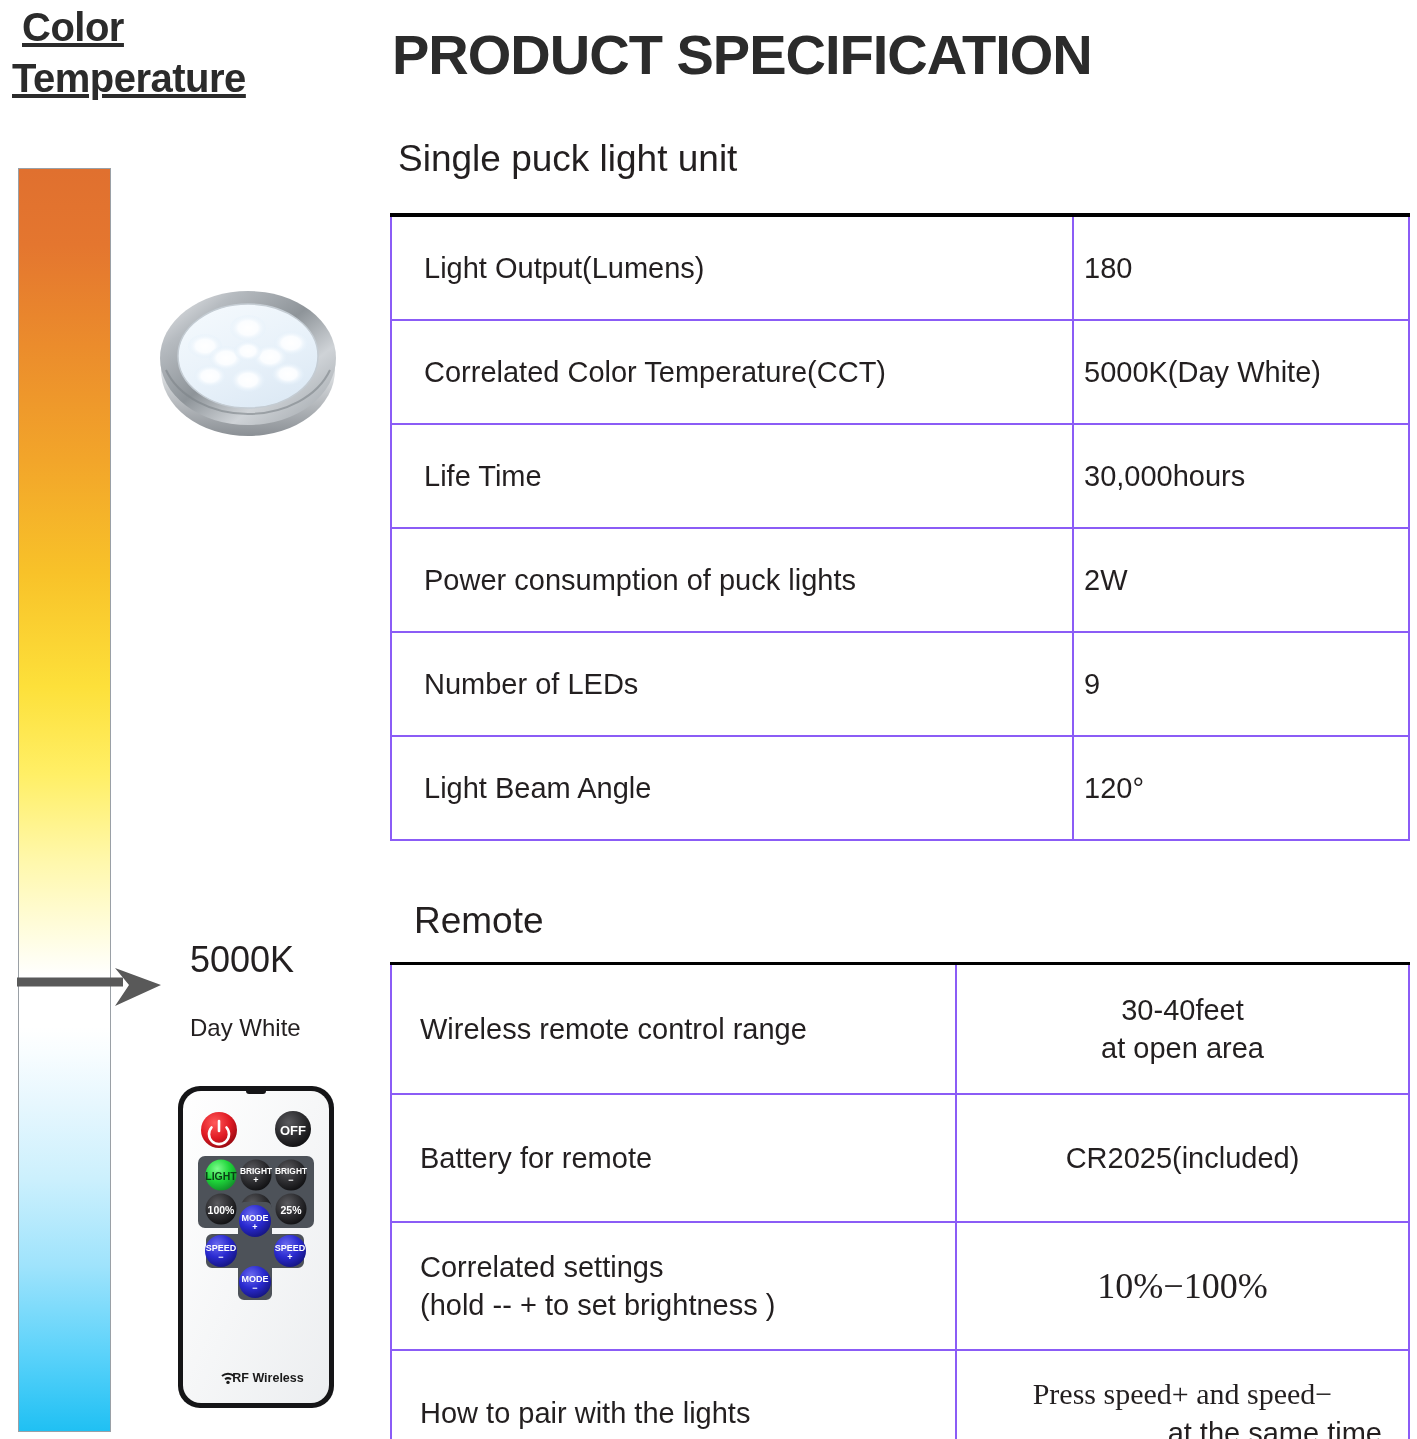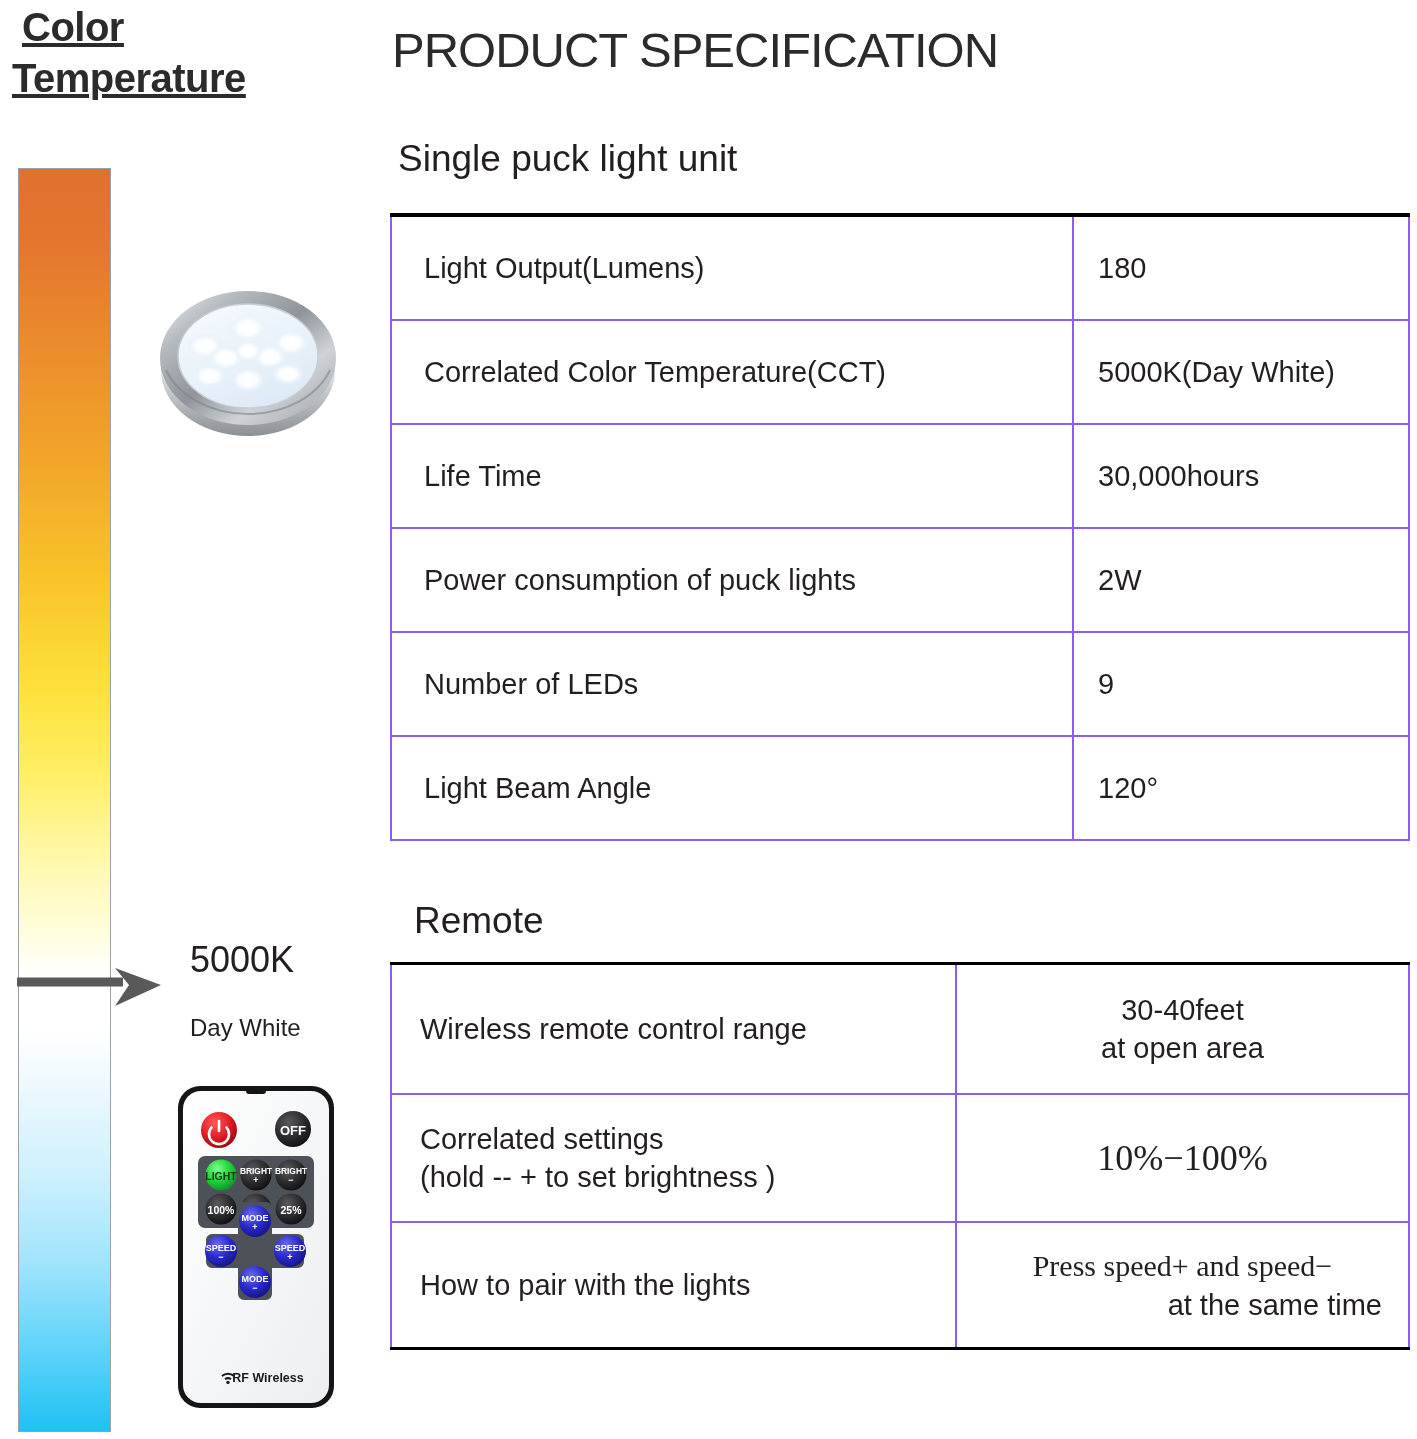--- a/index.html
+++ b/index.html
@@ -103,22 +103,22 @@
     top: 1082px;
     width: 160px;
     height: 330px;
   }
 
   
   .page-title {
     position: absolute;
     left: 392px;
     top: 22px;
-    font-size: 49px;
-    font-weight: normal;
+    font-size: 56px;
+    font-weight: bold;
     letter-spacing: -1px;
     color: #2b2b2b;
     white-space: nowrap;
     text-align: center;
   }
   .section-heading {
     position: absolute;
     font-size: 37px;
     color: #231f20;
     white-space: nowrap;
@@ -133,21 +133,21 @@
     background: #fff;
   }
   table.spec td {
     border: 2px solid #8b5cf6;
     font-size: 29px;
     color: #231f20;
     vertical-align: middle;
     padding: 4px 0 4px 0;
   }
   table.spec td.k { padding-left: 32px; }
-  table.spec td.v { padding-left: 24px; }
+  table.spec td.v { padding-left: 10px; }
   table.spec td.v-center { text-align: center; padding-left: 0; }
 
   
   #table-single {
     left: 390px;
     top: 213px;
     width: 1018px;
   }
   #table-single { border-top: 4px solid #000; }
   #table-single td { height: 94px; }
@@ -372,20 +372,24 @@
     </colgroup>
   <tbody>
     <tr>
       <td class="k" style="height:120px">Wireless remote control range</td>
       <td class="v-center two-line">
         <div>30-40feet</div>
         <div>at open area</div>
       </td>
     </tr>
     <tr>
+      <td class="k" style="height:118px">Battery for remote</td>
+      <td class="v-center">CR2025(included)</td>
+    </tr>
+    <tr>
       <td class="k two-line" style="height:118px">
         <div>Correlated settings</div>
         <div class="nowrap">(hold  --  +  to set brightness )</div>
       </td>
       <td class="v-center serif" style="font-size:36px">10%−100%</td>
     </tr>
     <tr>
       <td class="k" style="height:116px">How to pair with the lights</td>
       <td class="v-center two-line">
         <div class="serif nowrap" style="font-size:30px">Press  speed+  and  speed−</div>

